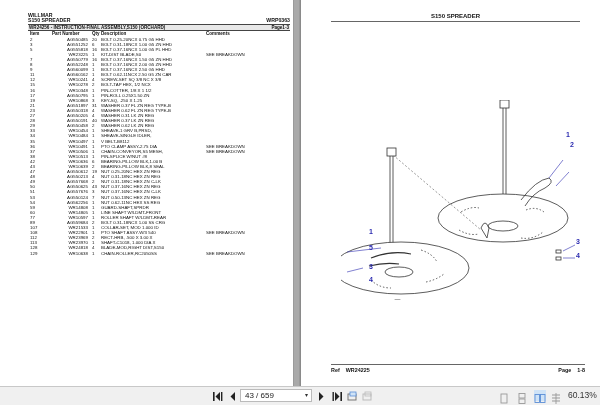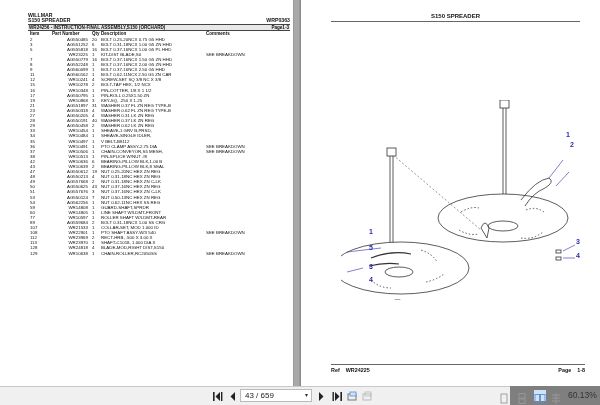--- a/index.html
+++ b/index.html
@@ -24,21 +24,21 @@
   .c-desc { width:105px; }
 
   
   .rp-title { position:absolute; left:30px; right:20px; top:13px; text-align:center; font-weight:bold; font-size:6px; color:#111; border-bottom:1px solid #666; padding-bottom:2px; }
   .rp-footer { position:absolute; left:30px; right:15px; top:364px; border-top:1px solid #666; display:flex; justify-content:space-between; font-size:5.4px; font-weight:bold; padding-top:2px; color:#111; }
   .rp-footer span.k { margin-right:6px; }
   .diagram { position:absolute; left:40px; top:100px; width:240px; height:200px; }
   .callout { position:absolute; font-size:7px; font-weight:bold; color:#2b2bb0; }
 
   
-  .toolbar { position:absolute; left:0; top:386px; width:510px; height:19px; background:#f0f0f0; border-top:1px solid #c8c8c8; box-sizing:border-box; }
+  .toolbar { position:absolute; left:0; top:386px; width:600px; height:19px; background:#f0f0f0; border-top:1px solid #c8c8c8; box-sizing:border-box; }
   .tb-btn { position:absolute; top:3px; height:12px; display:flex; align-items:center; justify-content:center; font-size:9px; color:#222; cursor:pointer; }
   .page-box { position:absolute; left:240px; top:2px; width:72px; height:13px; background:#fff; border:1px solid #bbb; box-sizing:border-box; font-size:8px; line-height:11px; padding-left:4px; color:#222; }
   .page-box .dd { position:absolute; right:3px; top:0; font-size:6px; color:#333; }
   .zoom-val { position:absolute; left:568px; top:3px; font-size:8.5px; color:#333; }
   .view-icon { position:absolute; top:3px; width:10px; height:11px; }
 </style>
 </head>
 <body>
 
 <div class="viewer">

